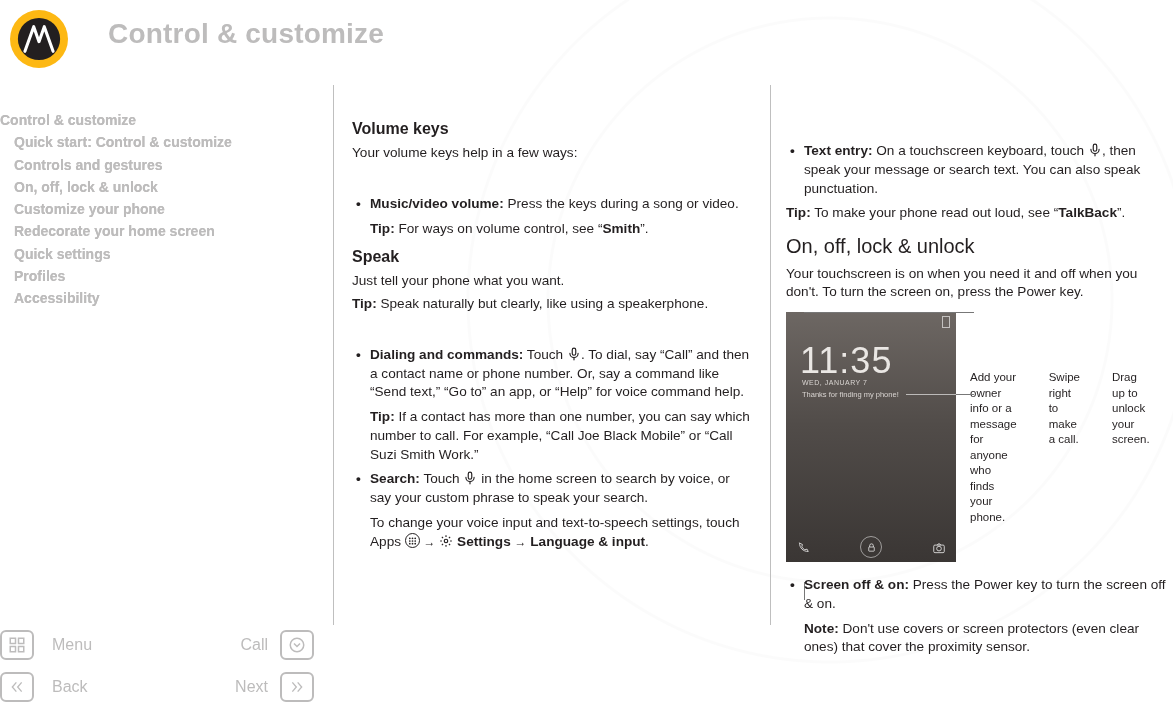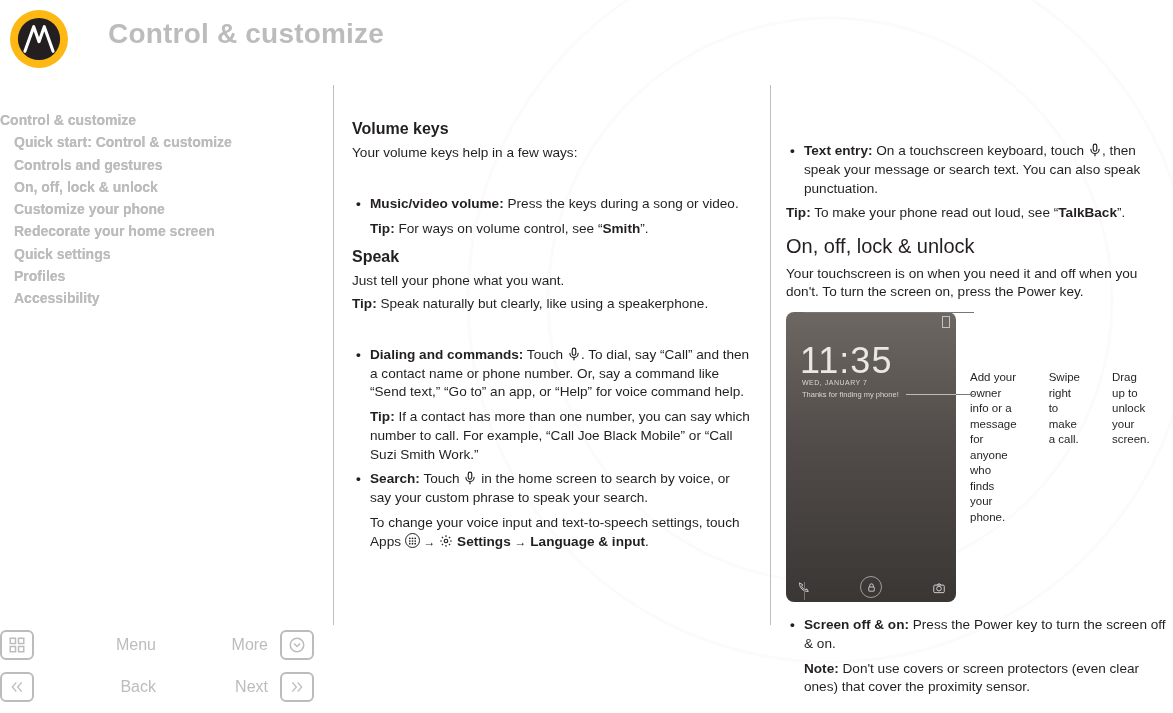--- a/index.html
+++ b/index.html
@@ -17,40 +17,40 @@
   .title { position: absolute; left: 108px; top: 18px; font-size: 28px; font-weight: 700; letter-spacing: 0.2px; color: #bdbcbc; }
   .divider { position: absolute; left: 333px; top: 85px; width: 1px; height: 540px; background: #bfbfbf; }
   .divider2 { position: absolute; left: 770px; top: 85px; width: 1px; height: 540px; background: #bfbfbf; }
   
   .toc { position: absolute; left: 0; top: 110px; width: 300px; font-size: 14px; font-weight: 700; line-height: 1.45; color: #bdbcbc; }
   .toc .item { padding: 0 0 2px 0; cursor: pointer; text-shadow: 0 0 0.5px #bdbcbc; }
   .toc .indent { padding-left: 14px; }
   
   .bottomnav { position: absolute; left: 0; bottom: 8px; width: 320px; display: grid; grid-template-columns: 40px 1fr 1fr 40px; grid-template-rows: 36px 36px; gap: 6px 8px; align-items: center; color: #bdbcbc; font-size: 16px; font-weight: 400; }
   .bottomnav .iconbox { width: 34px; height: 30px; border: 2px solid #bdbcbc; border-radius: 6px; display:flex;align-items:center;justify-content:center; }
-  .bottomnav .lbl-left { text-align: right; padding-left: 4px; }
+  .bottomnav .lbl-left { text-align: left; padding-left: 4px; }
   .bottomnav .lbl-right { text-align: right; padding-right: 4px; }
   
   .col1 { position: absolute; left: 352px; top: 110px; width: 402px; font-size: 13.6px; line-height: 1.38; }
   .col2 { position: absolute; left: 786px; top: 110px; width: 382px; font-size: 13.6px; line-height: 1.38; }
   h3.sec { font-size: 16px; font-weight: 700; margin: 8px 0 4px; }
   h2.big { font-size: 20px; font-weight: 400; margin: 10px 0 4px; }
   p { margin: 4px 0; }
   ul.bul { list-style: none; padding-left: 0; margin-top: 32px; }
   ul.bul > li { position: relative; padding-left: 18px; margin: 6px 0; }
   ul.bul > li::before { content: "•"; position: absolute; left: 4px; top: 0; font-weight: 700; }
   .sub { padding-left: 18px; }
   strong { font-weight: 700; }
   .inline-icon { display:inline-flex; vertical-align: -2px; width: 14px; height: 14px; align-items:center; justify-content:center; }
   .inline-icon svg { width: 14px; height: 14px; }
   .inline-icon.circled { border: 1px solid #231f20; border-radius: 50%; width: 15px; height: 15px; }
   .arrow-sm { display:inline-block; font-size: 12px; line-height: 1; vertical-align: 0; }
   
   .lockwrap { display: flex; align-items: flex-start; margin-top: 10px; }
-  .phone { width: 170px; height: 290px; background: linear-gradient(180deg,#6d6763 0%,#514c49 45%,#3a3634 100%); border-radius: 8px; position: relative; color: #fff; font-family: Arial, sans-serif; flex-shrink: 0; }
+  .phone { width: 170px; height: 250px; background: linear-gradient(180deg,#6d6763 0%,#514c49 45%,#3a3634 100%); border-radius: 0; position: relative; color: #fff; font-family: Arial, sans-serif; flex-shrink: 0; }
   .phone .time { position: absolute; top: 24px; left: 14px; font-size: 36px; font-weight: 200; letter-spacing: 1px; color: #eae7e4; }
   .phone .bat { position: absolute; top: 4px; right: 6px; width: 8px; height: 12px; border: 1px solid rgba(255,255,255,0.6); }
   .phone .date { position: absolute; top: 66px; left: 16px; font-size: 7px; letter-spacing: 0.5px; color: #d9d5d2; }
   .phone .msg { position: absolute; top: 78px; left: 16px; font-size: 7.5px; color: #d9d5d2; }
   .phone .bottombar { position: absolute; bottom: 0; left: 0; right: 0; height: 28px; display:flex; align-items:center; justify-content:space-between; padding: 0 10px; }
   .phone .lock { position: absolute; bottom: 4px; left: 50%; transform: translateX(-50%); width: 22px; height: 22px; border: 1px solid rgba(255,255,255,0.5); border-radius: 50%; display:flex;align-items:center;justify-content:center; }
   .phone .bic { width: 14px; height: 14px; opacity: 0.85; }
   .annot { margin-left: 14px; font-size: 11.5px; line-height: 1.35; color: #231f20; display: flex; gap: 32px; padding-top: 58px; width: 190px; }
   .annot div { }
   
@@ -85,21 +85,21 @@
 <div class="bottomnav">
   <div class="iconbox">
     <svg viewBox="0 0 24 24" width="18" height="18">
         <rect x="3" y="3" width="7" height="7" fill="none" stroke="#bdbcbc" stroke-width="2"></rect>
         <rect x="14" y="3" width="7" height="7" fill="none" stroke="#bdbcbc" stroke-width="2"></rect>
         <rect x="3" y="14" width="7" height="7" fill="none" stroke="#bdbcbc" stroke-width="2"></rect>
         <rect x="14" y="14" width="7" height="7" fill="none" stroke="#bdbcbc" stroke-width="2"></rect>
       </svg>
   </div>
   <div class="lbl-left">Menu</div>
-  <div class="lbl-right">More</div>
+  <div class="lbl-right">Call</div>
   <div class="iconbox">
     <svg viewBox="0 0 24 24" width="18" height="18">
         <circle cx="12" cy="12" r="9" fill="none" stroke="#bdbcbc" stroke-width="2"></circle>
         <path d="M8 10l4 4 4-4" fill="none" stroke="#bdbcbc" stroke-width="2"></path>
       </svg>
   </div>
   <div class="iconbox">
     <svg viewBox="0 0 24 24" width="20" height="16">
         <path d="M11 5l-6 7 6 7M19 5l-6 7 6 7" fill="none" stroke="#bdbcbc" stroke-width="2"></path>
       </svg>

